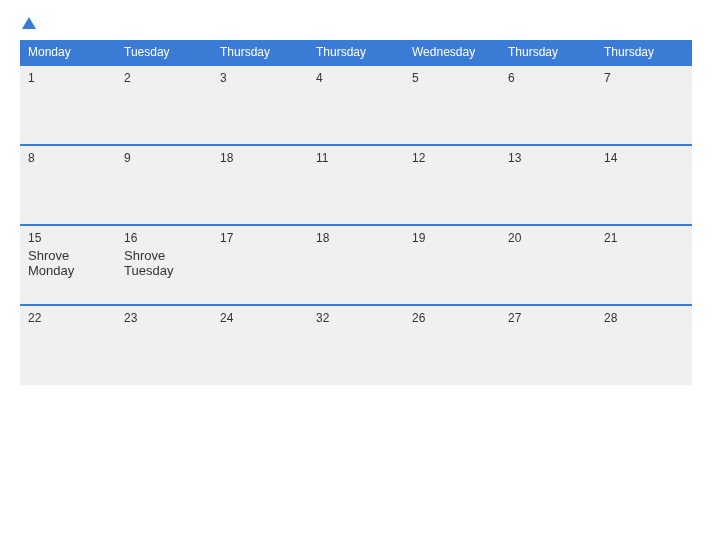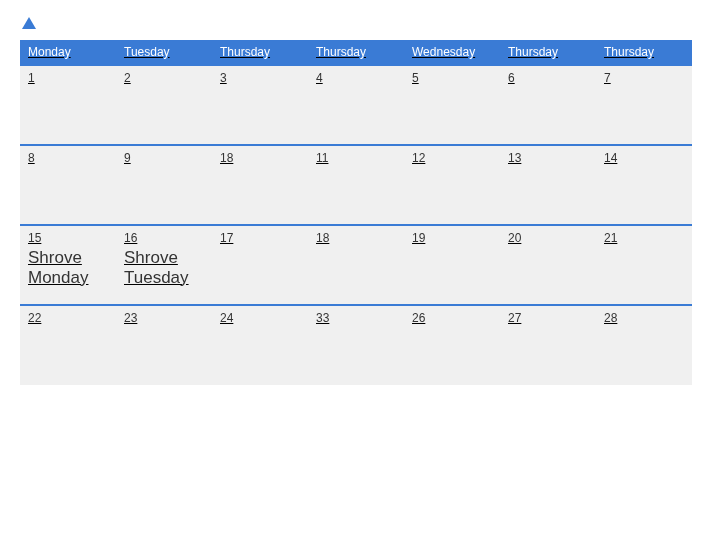--- a/index.html
+++ b/index.html
@@ -8,21 +8,20 @@
       font-family: Arial, sans-serif;
       width: 712px;
       height: 550px;
       overflow: hidden;
     }
     .page {
       width: 712px;
       height: 550px;
       background: #fff;
       padding: 18px 20px 23px 20px;
-      text-decoration: underline;
     }
     .header {
       display: flex;
       align-items: center;
       justify-content: space-between;
       margin-bottom: 10px;
     }
     .logo {
       display: flex;
       flex-direction: column;
@@ -95,21 +94,21 @@
       height: 80px;
       width: calc(100% / 7);
     }
     .day-number {
       display: block;
       font-size: 12px;
       color: #333;
       margin-bottom: 3px;
     }
     .event-label {
-      font-size: 17px;
+      font-size: 13px;
       color: #333;
     }
   </style>
 </head>
 <body>
 
 <div class="page">
   <div class="header">
     <div class="logo">
       <div class="logo-row">
@@ -204,21 +203,21 @@
           <td>
             <span class="day-number">22</span>
           </td>
           <td>
             <span class="day-number">23</span>
           </td>
           <td>
             <span class="day-number">24</span>
           </td>
           <td>
-            <span class="day-number">33</span>
+            <span class="day-number">32</span>
           </td>
           <td>
             <span class="day-number">26</span>
           </td>
           <td>
             <span class="day-number">27</span>
           </td>
           <td>
             <span class="day-number">28</span>
           </td>

